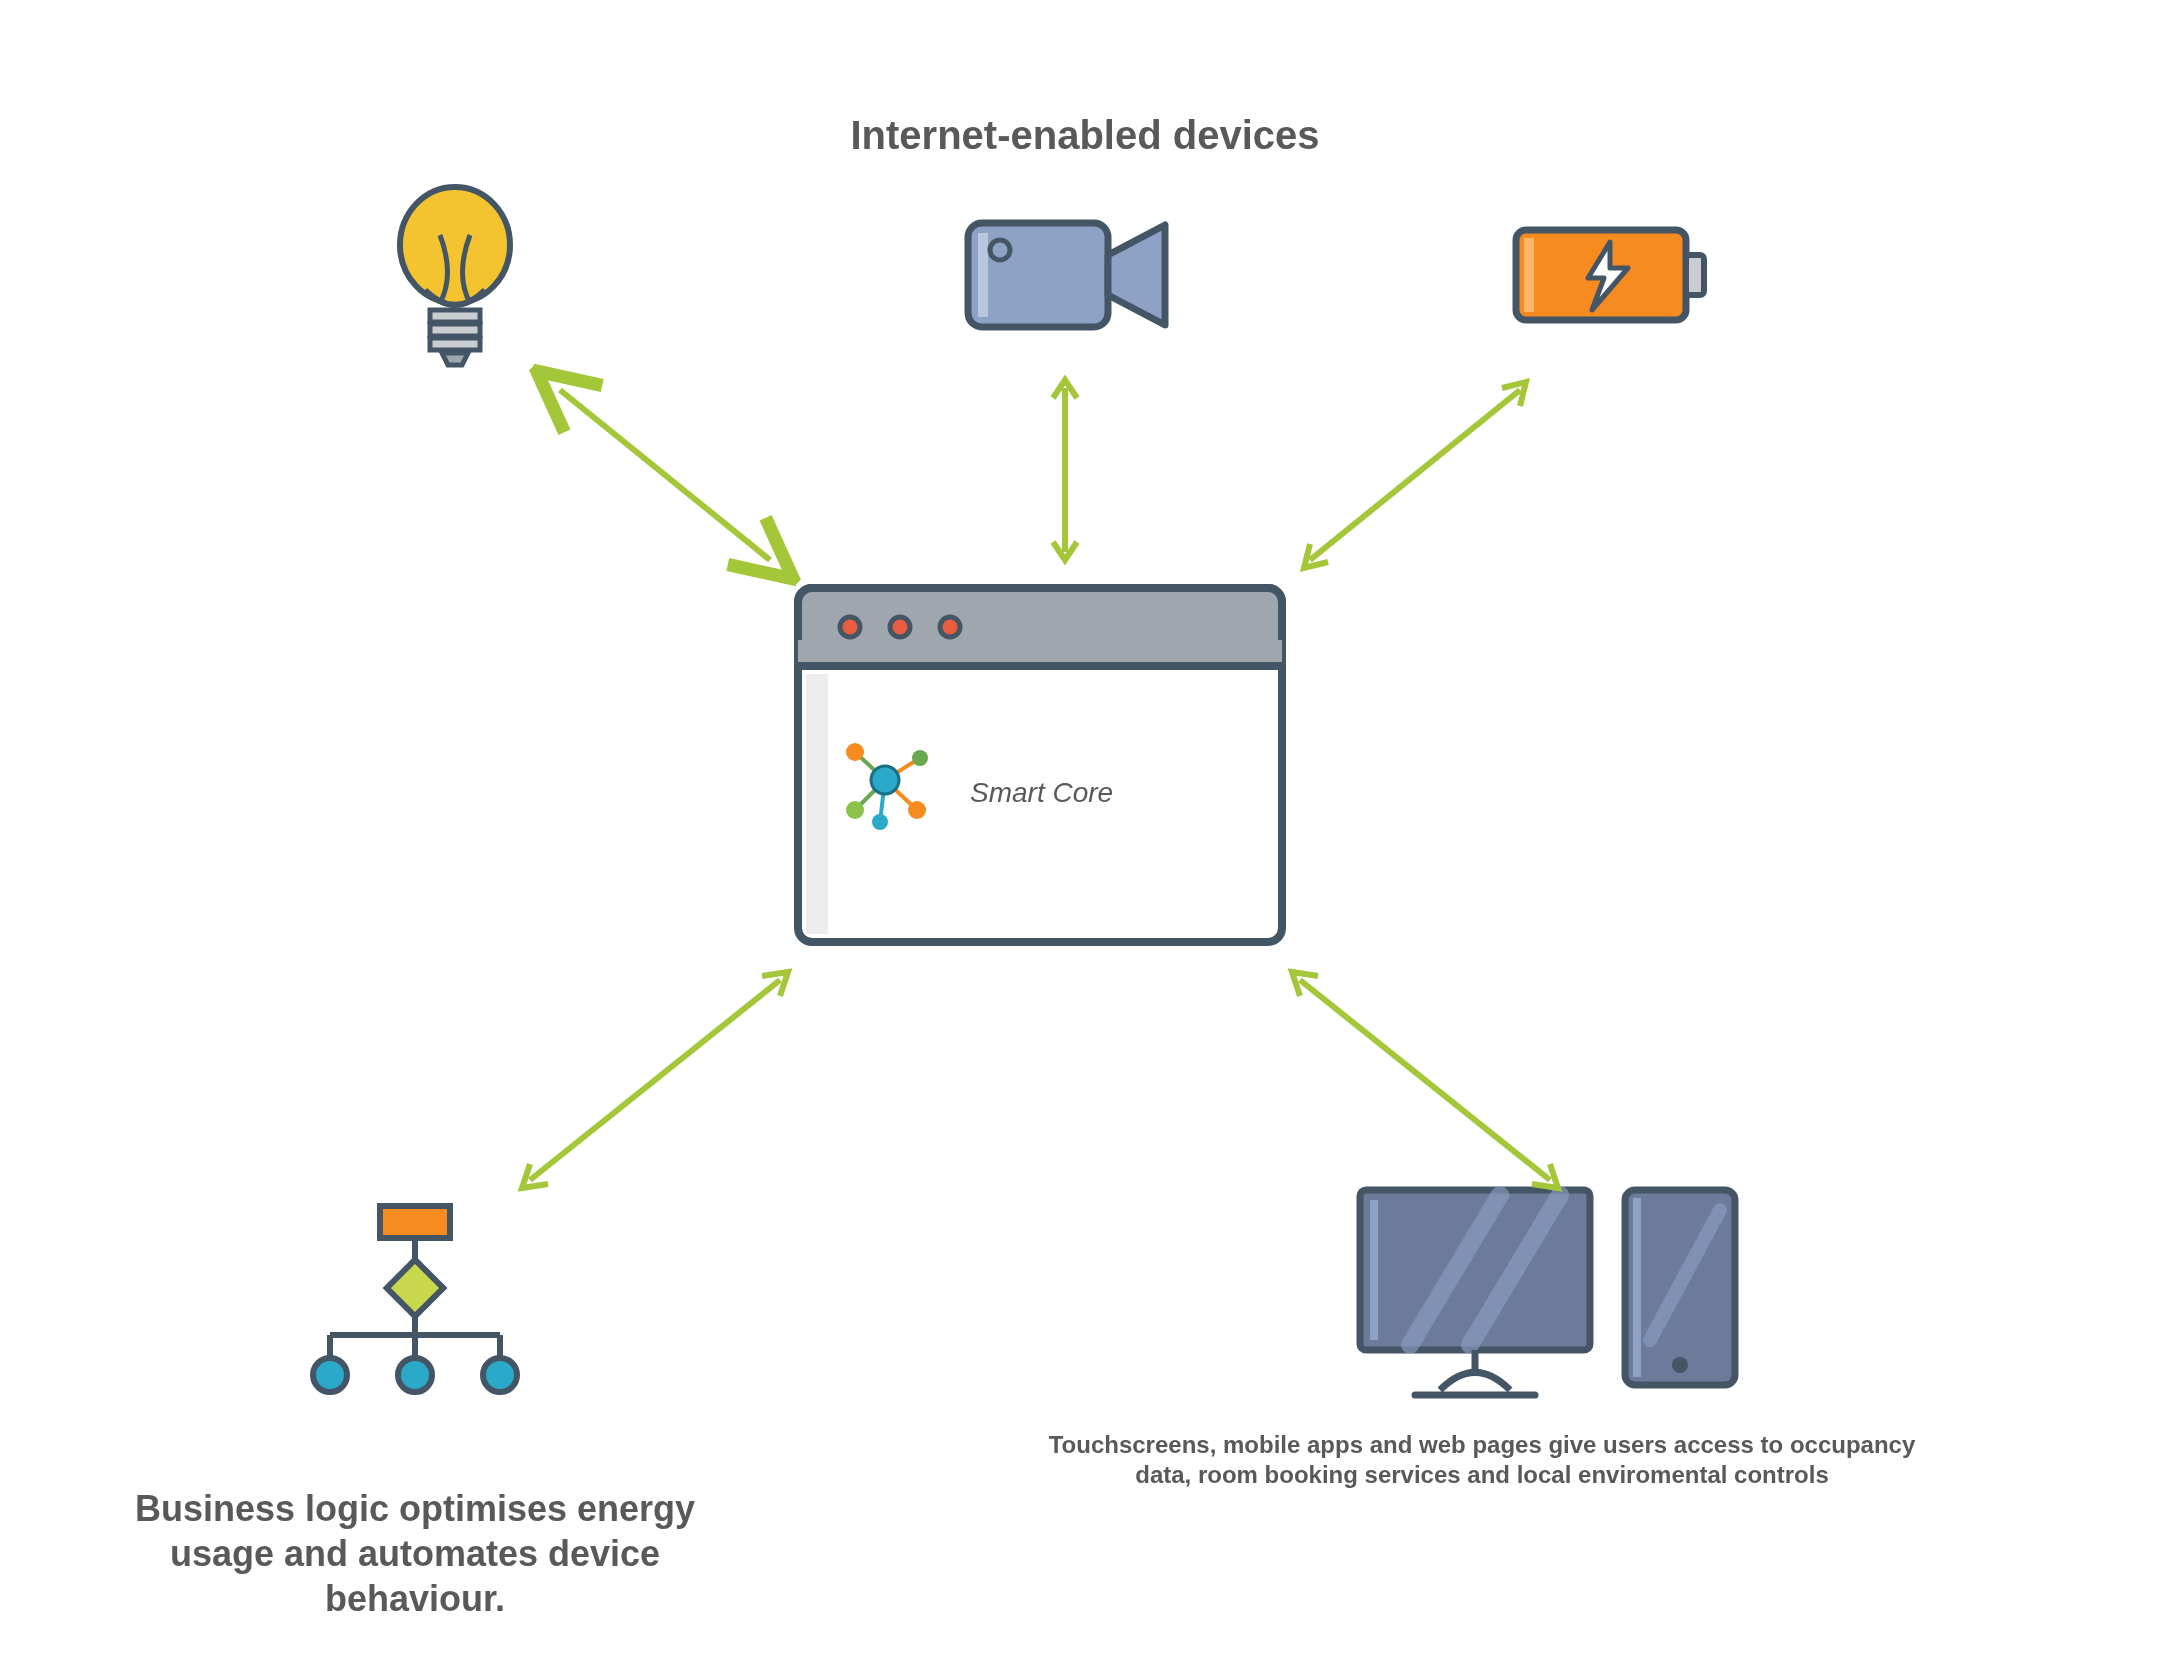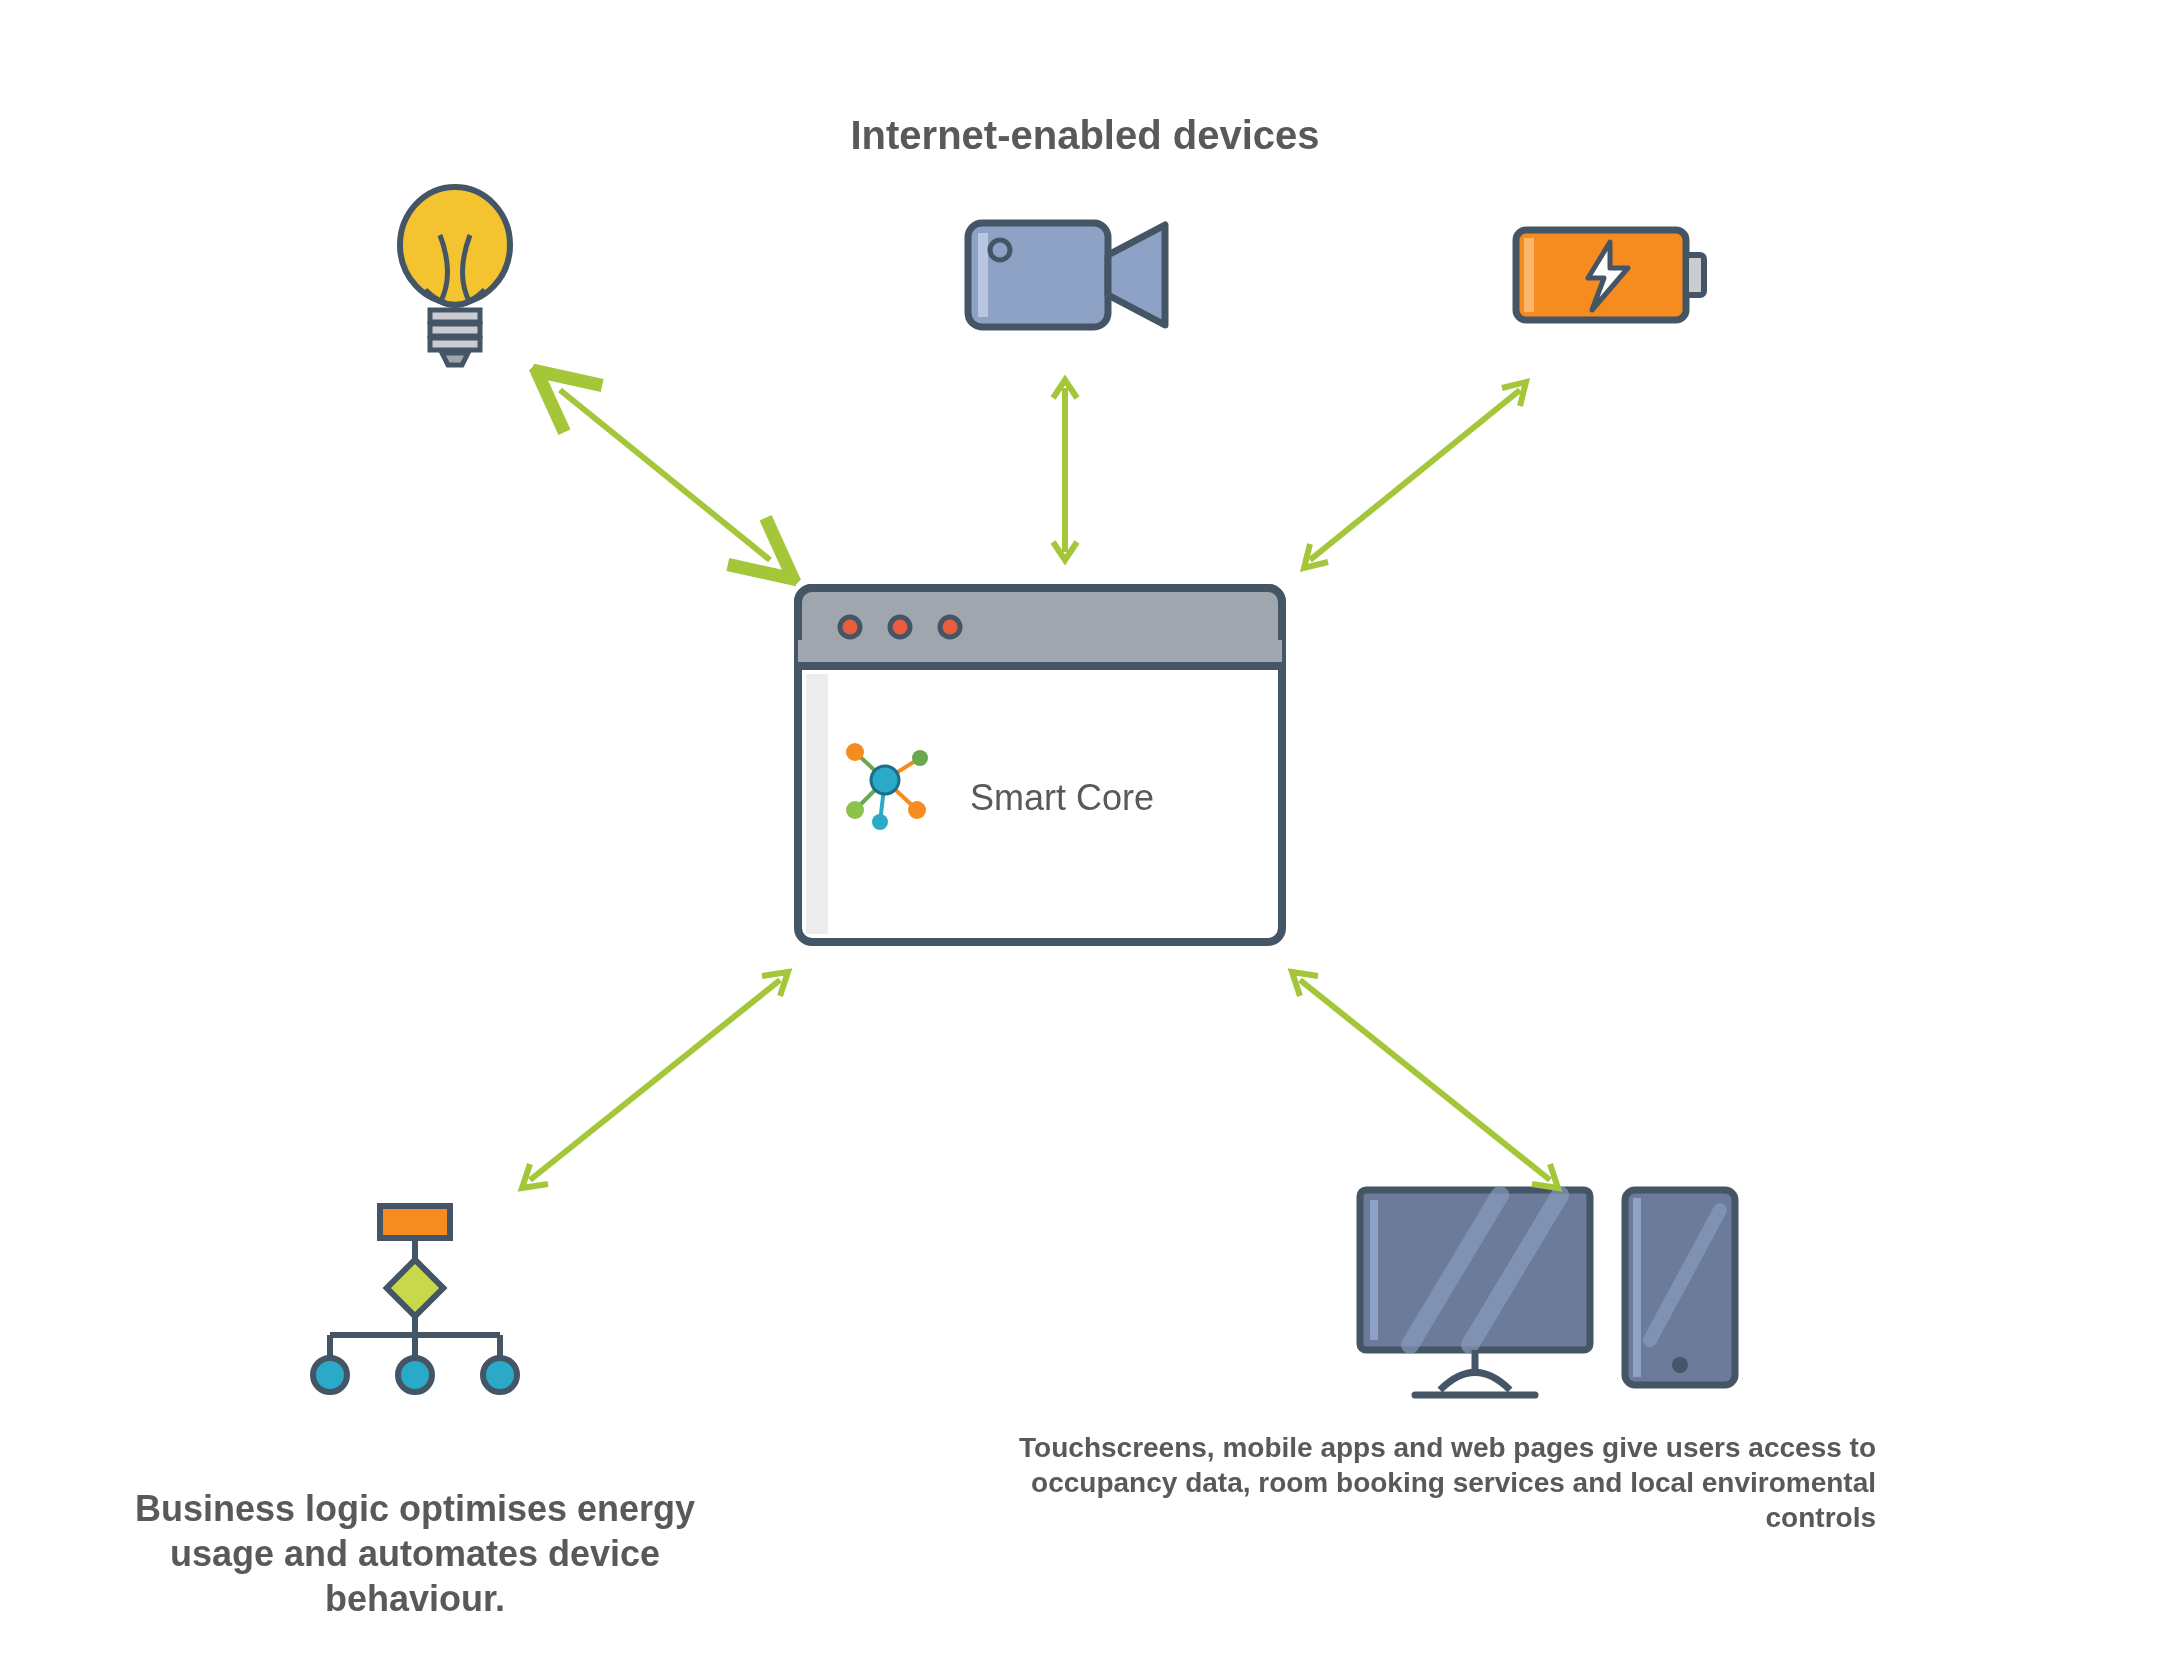--- a/index.html
+++ b/index.html
@@ -39,34 +39,34 @@
     font-weight: 700;
   }
   .bl-label {
     font-size: 36px;
     width: 600px;
     left: 115px;
     top: 1486px;
     font-weight: 700;
   }
   .ui-label {
-    font-size: 28px;
+    font-size: 24px;
     width: 900px;
-    left: 976px;
+    left: 1032px;
     top: 1430px;
     font-weight: 700;
-    text-align: right;
   }
   .smartcore-label {
     position: absolute;
-    font-size: 36px;
+    font-size: 28px;
     color: #595959;
     left: 970px;
     top: 777px;
     font-weight: 400;
+    font-style: italic;
   }
   svg.icon, svg.arrow {
     position: absolute;
     overflow: visible;
   }
 </style>
 </head>
 <body>
 
 <div class="canvas">

